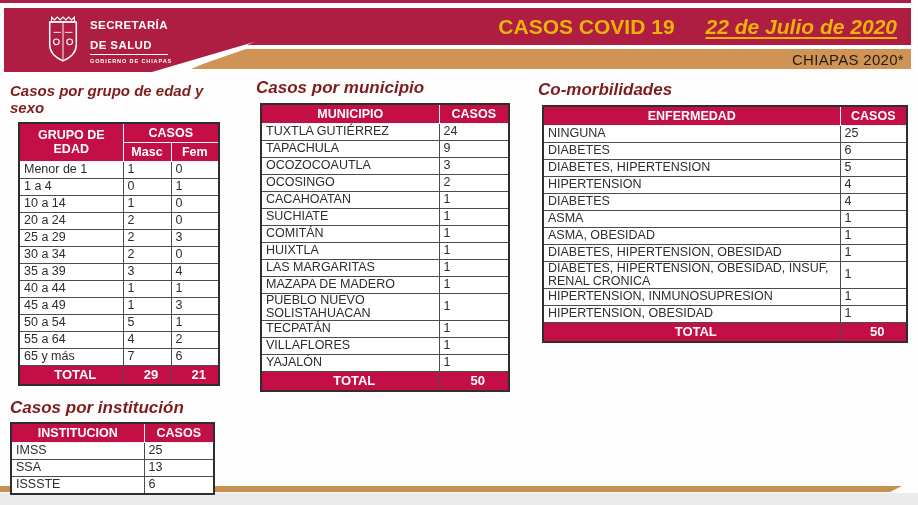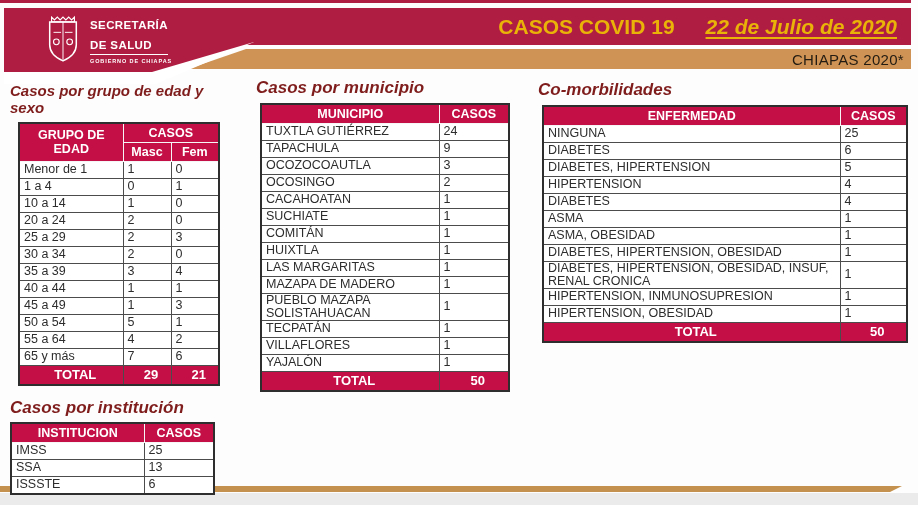--- a/index.html
+++ b/index.html
@@ -294,21 +294,21 @@
             <td>LAS MARGARITAS</td>
             <td class="num">1</td>
           </tr>
 
           <tr>
             <td>MAZAPA DE MADERO</td>
             <td class="num">1</td>
           </tr>
 
           <tr>
-            <td>PUEBLO MAZAPA SOLISTAHUACAN</td>
+            <td>PUEBLO NUEVO SOLISTAHUACAN</td>
             <td class="num">1</td>
           </tr>
 
           <tr>
             <td>TECPATÁN</td>
             <td class="num">1</td>
           </tr>
 
           <tr>
             <td>VILLAFLORES</td>

